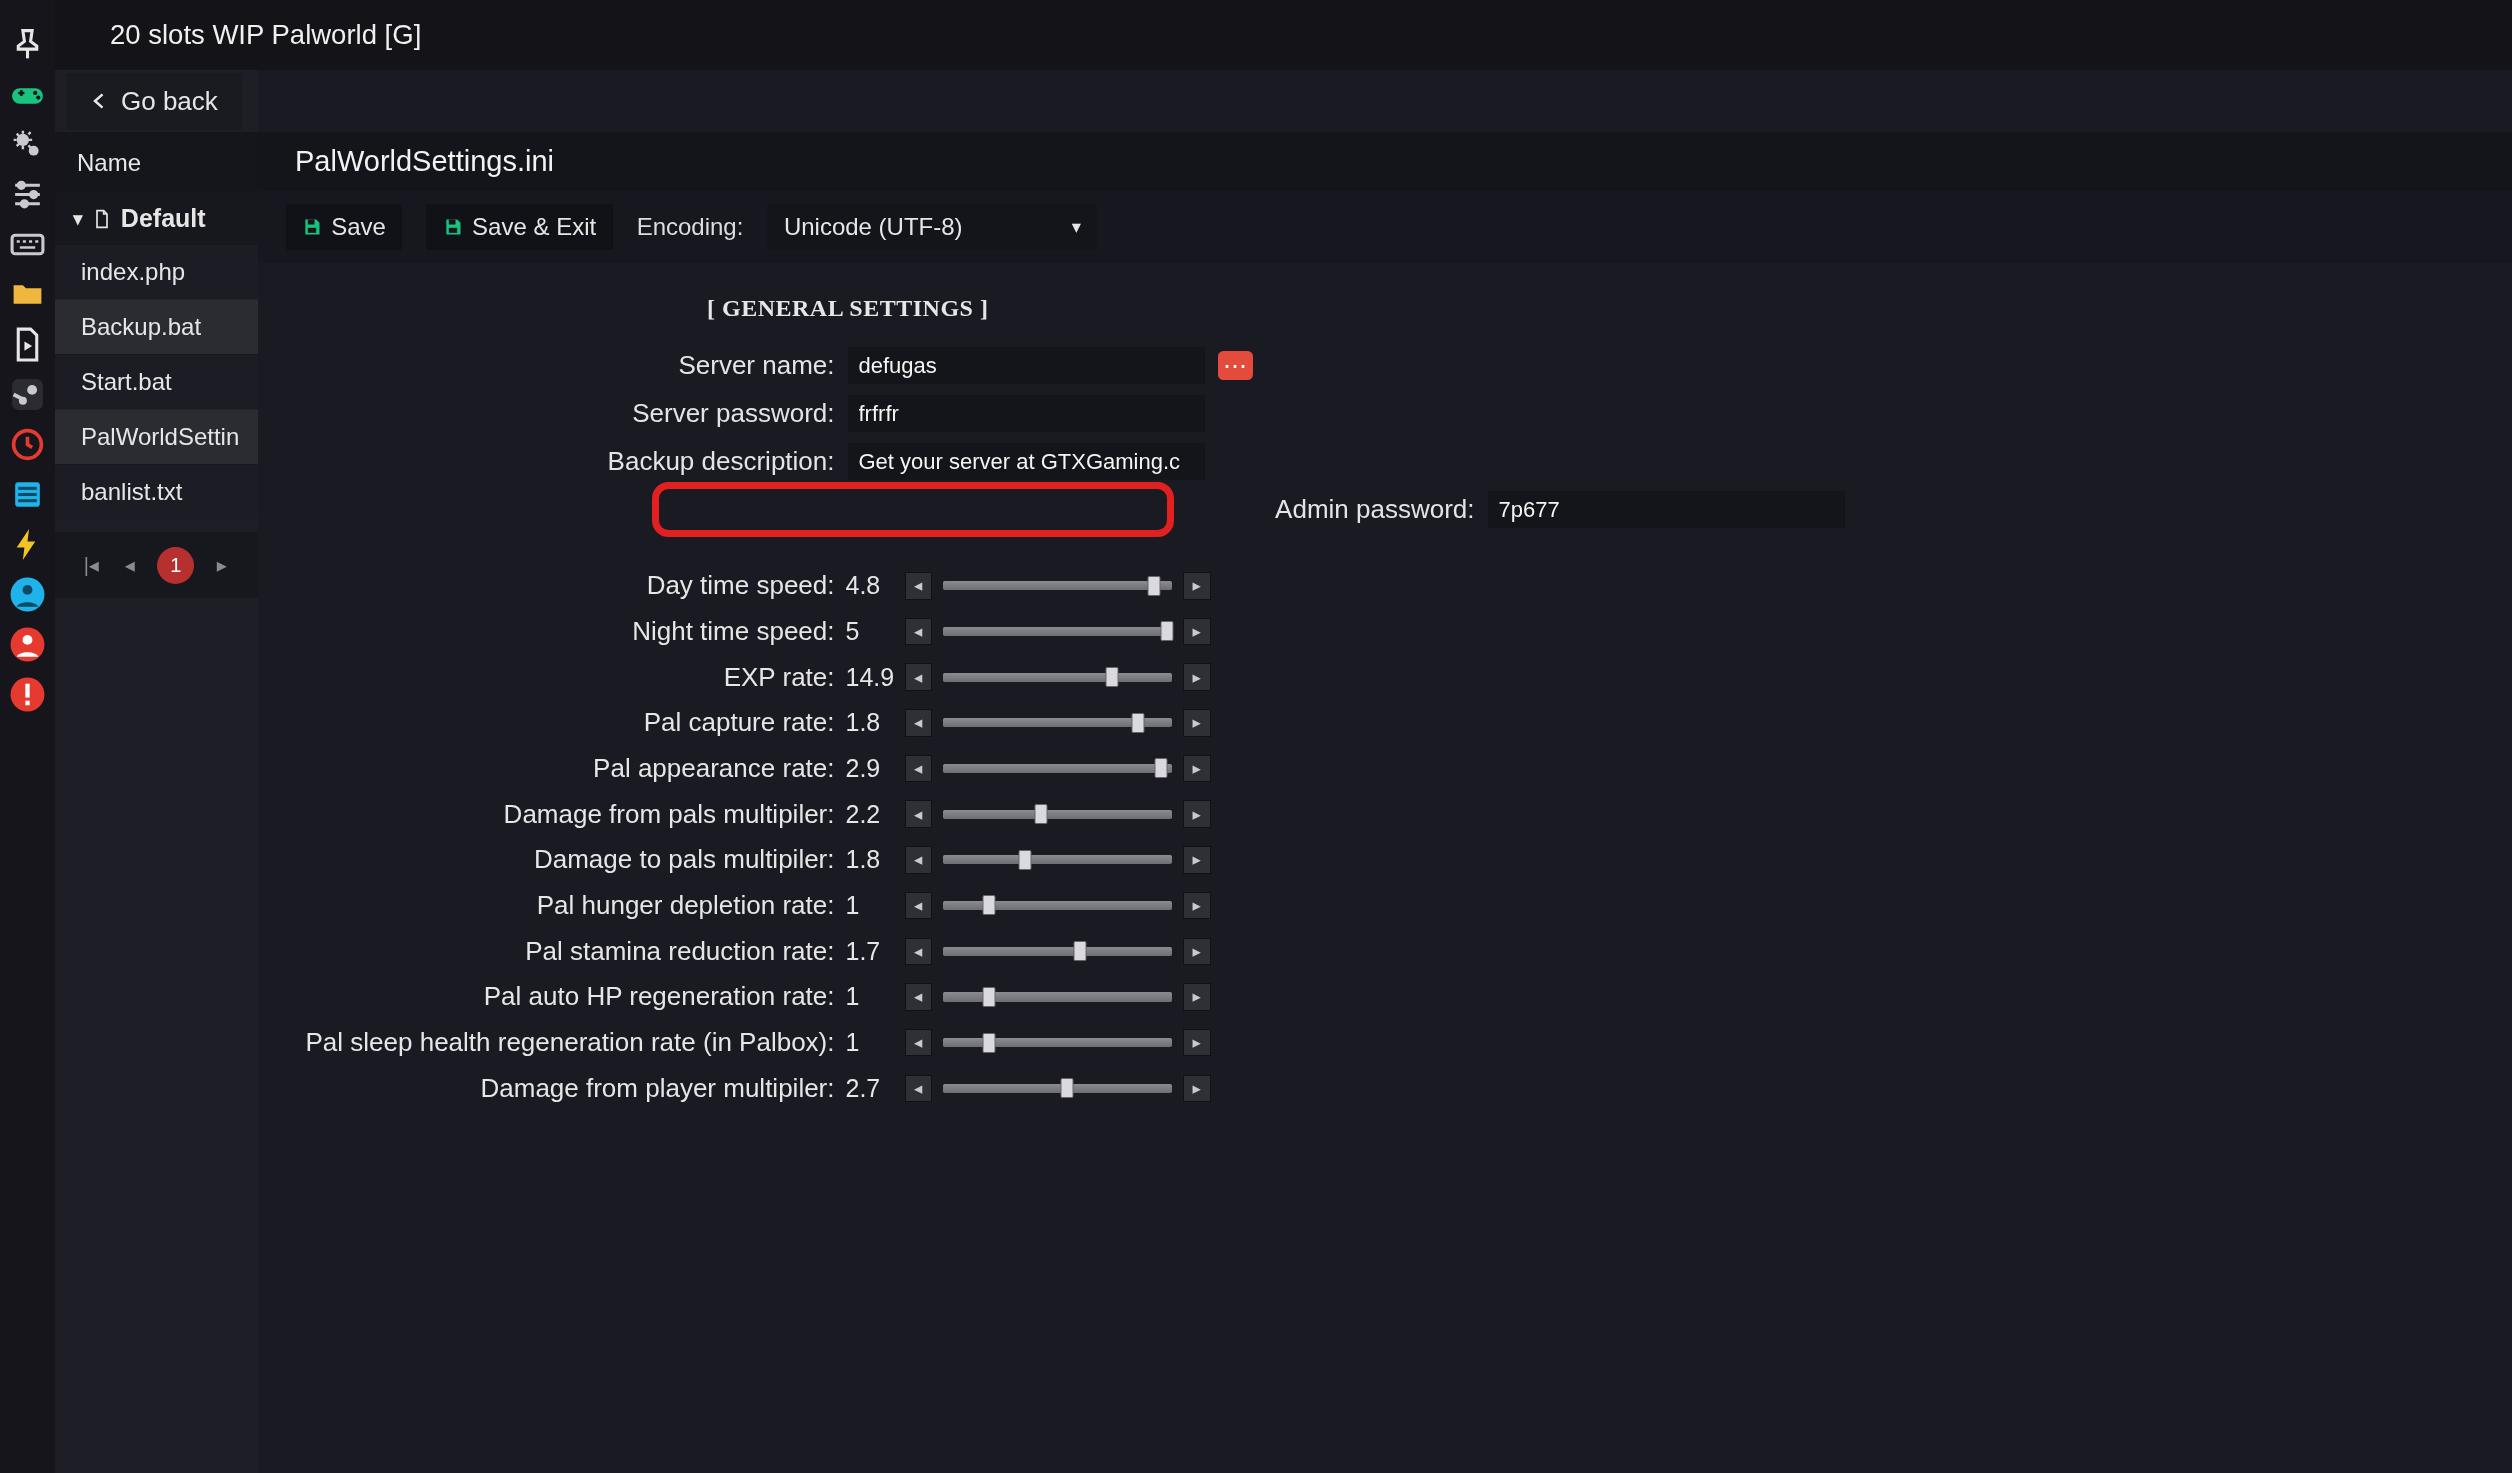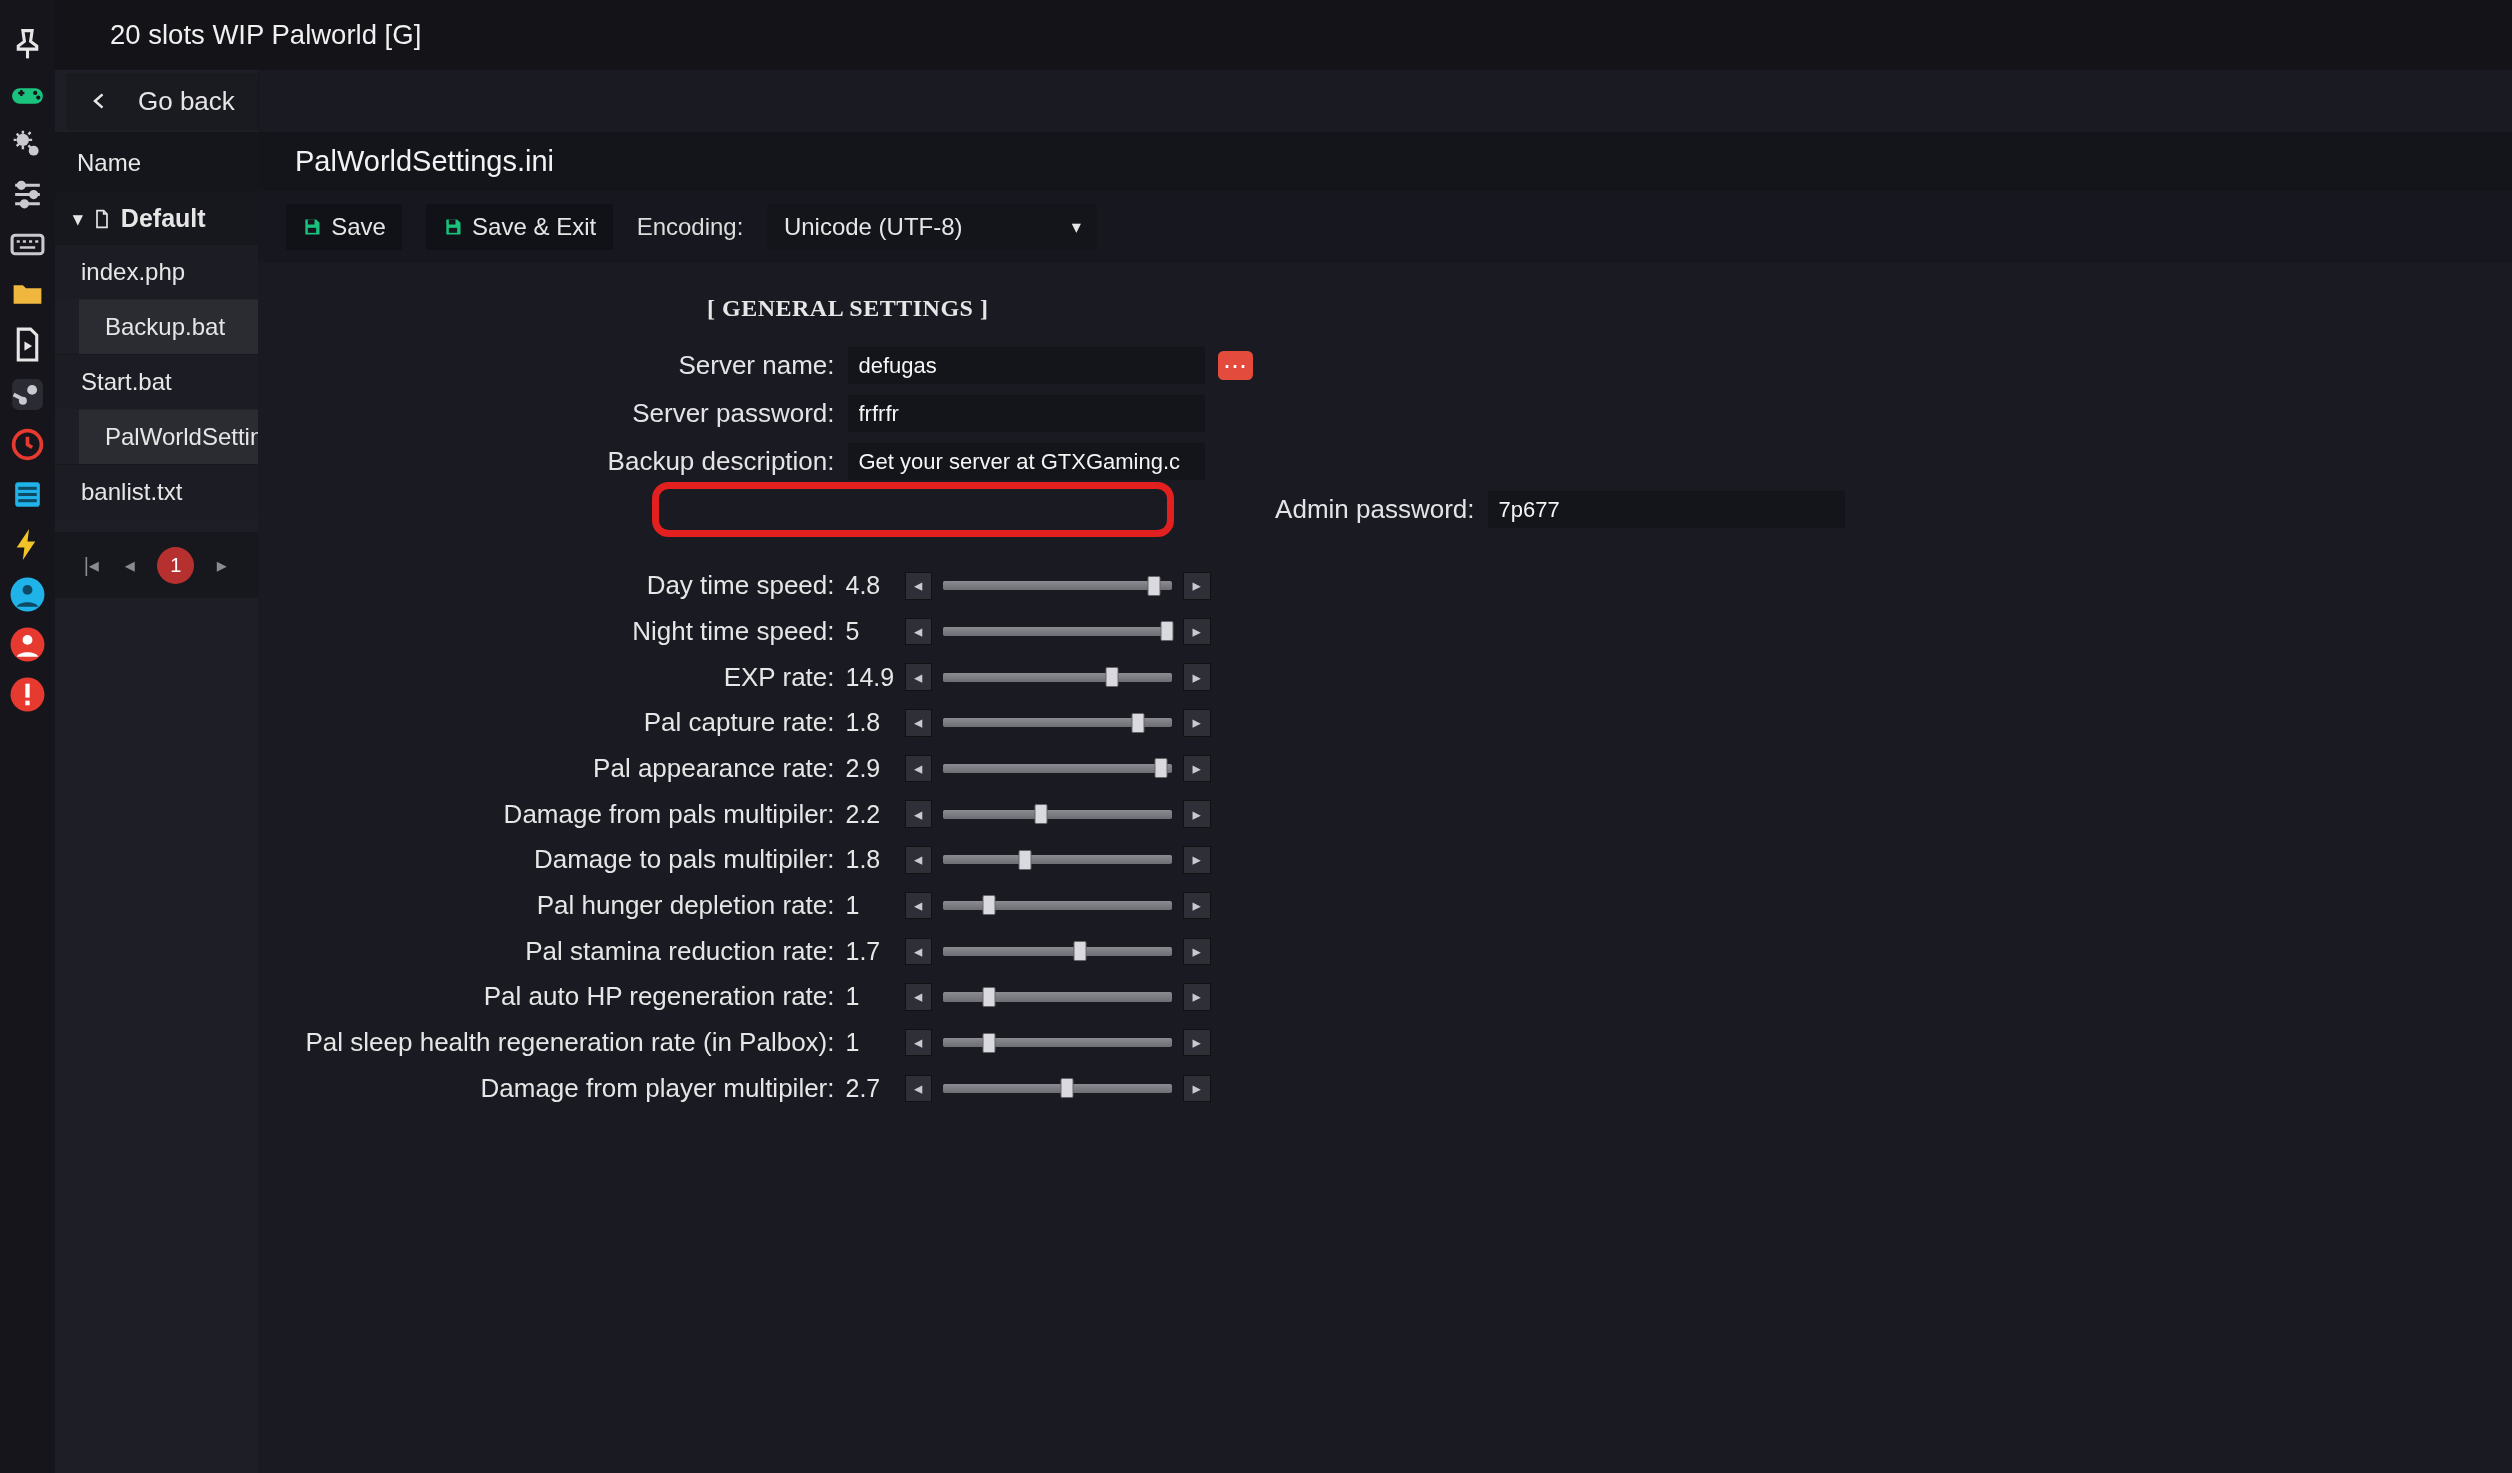--- a/index.html
+++ b/index.html
@@ -59,21 +59,21 @@
   .topbar {
     position: absolute;
     top: 0; left: 0; right: 0;
     height: 62px;
     display: flex;
     align-items: center;
   }
   .go-back {
     display: flex;
     align-items: center;
-    gap: 28px;
+    gap: 11px;
     padding: 13px 24px;
     margin-left: 11px;
     background: rgba(0,0,0,0.12);
     cursor: pointer;
     font-size: 26px;
   }
 
   
   .filetree {
     width: 203px;
@@ -101,21 +101,21 @@
   .tree-item {
     padding: 13px 13px 13px 26px;
     font-size: 24px;
     cursor: pointer;
     white-space: nowrap;
     overflow: hidden;
     text-overflow: clip;
     background: rgba(0,0,0,0.12);
     border-top: 0.9px solid rgba(0,0,0,0.15);
   }
-  .tree-item.active { background: rgba(255,255,255,0.06); margin-left: 24px; }
+  .tree-item.active { background: rgba(255,255,255,0.06); }
   .tree-item.dim { background: rgba(0,0,0,0.05); }
   .pager {
     margin-top: 13px;
     display: flex;
     align-items: center;
     justify-content: center;
     gap: 16.5px;
     color: #8a8a92;
     font-size: 20px;
     padding: 14.6px 0;

